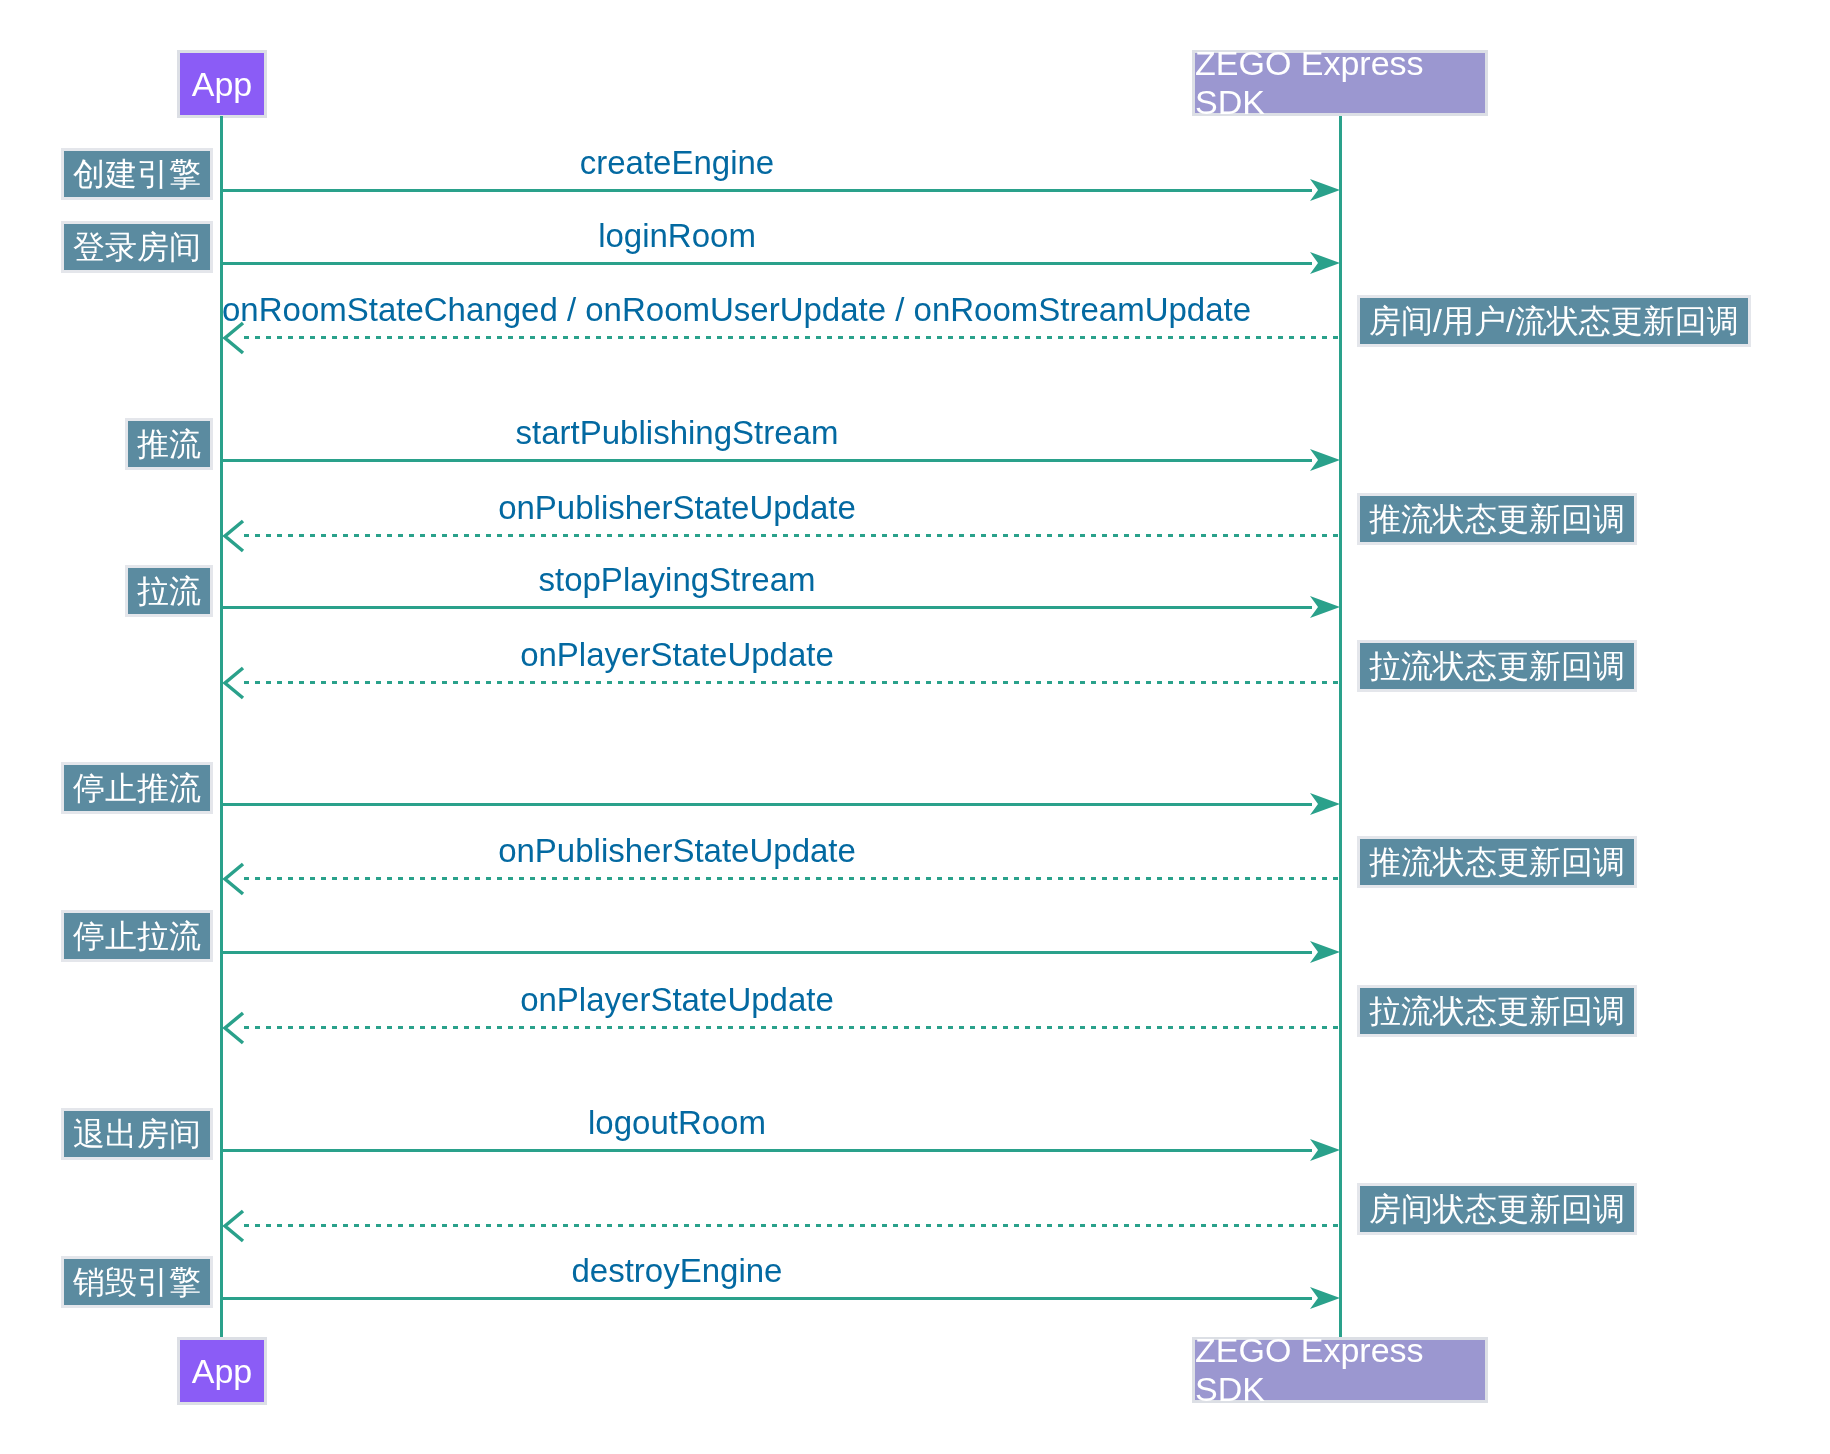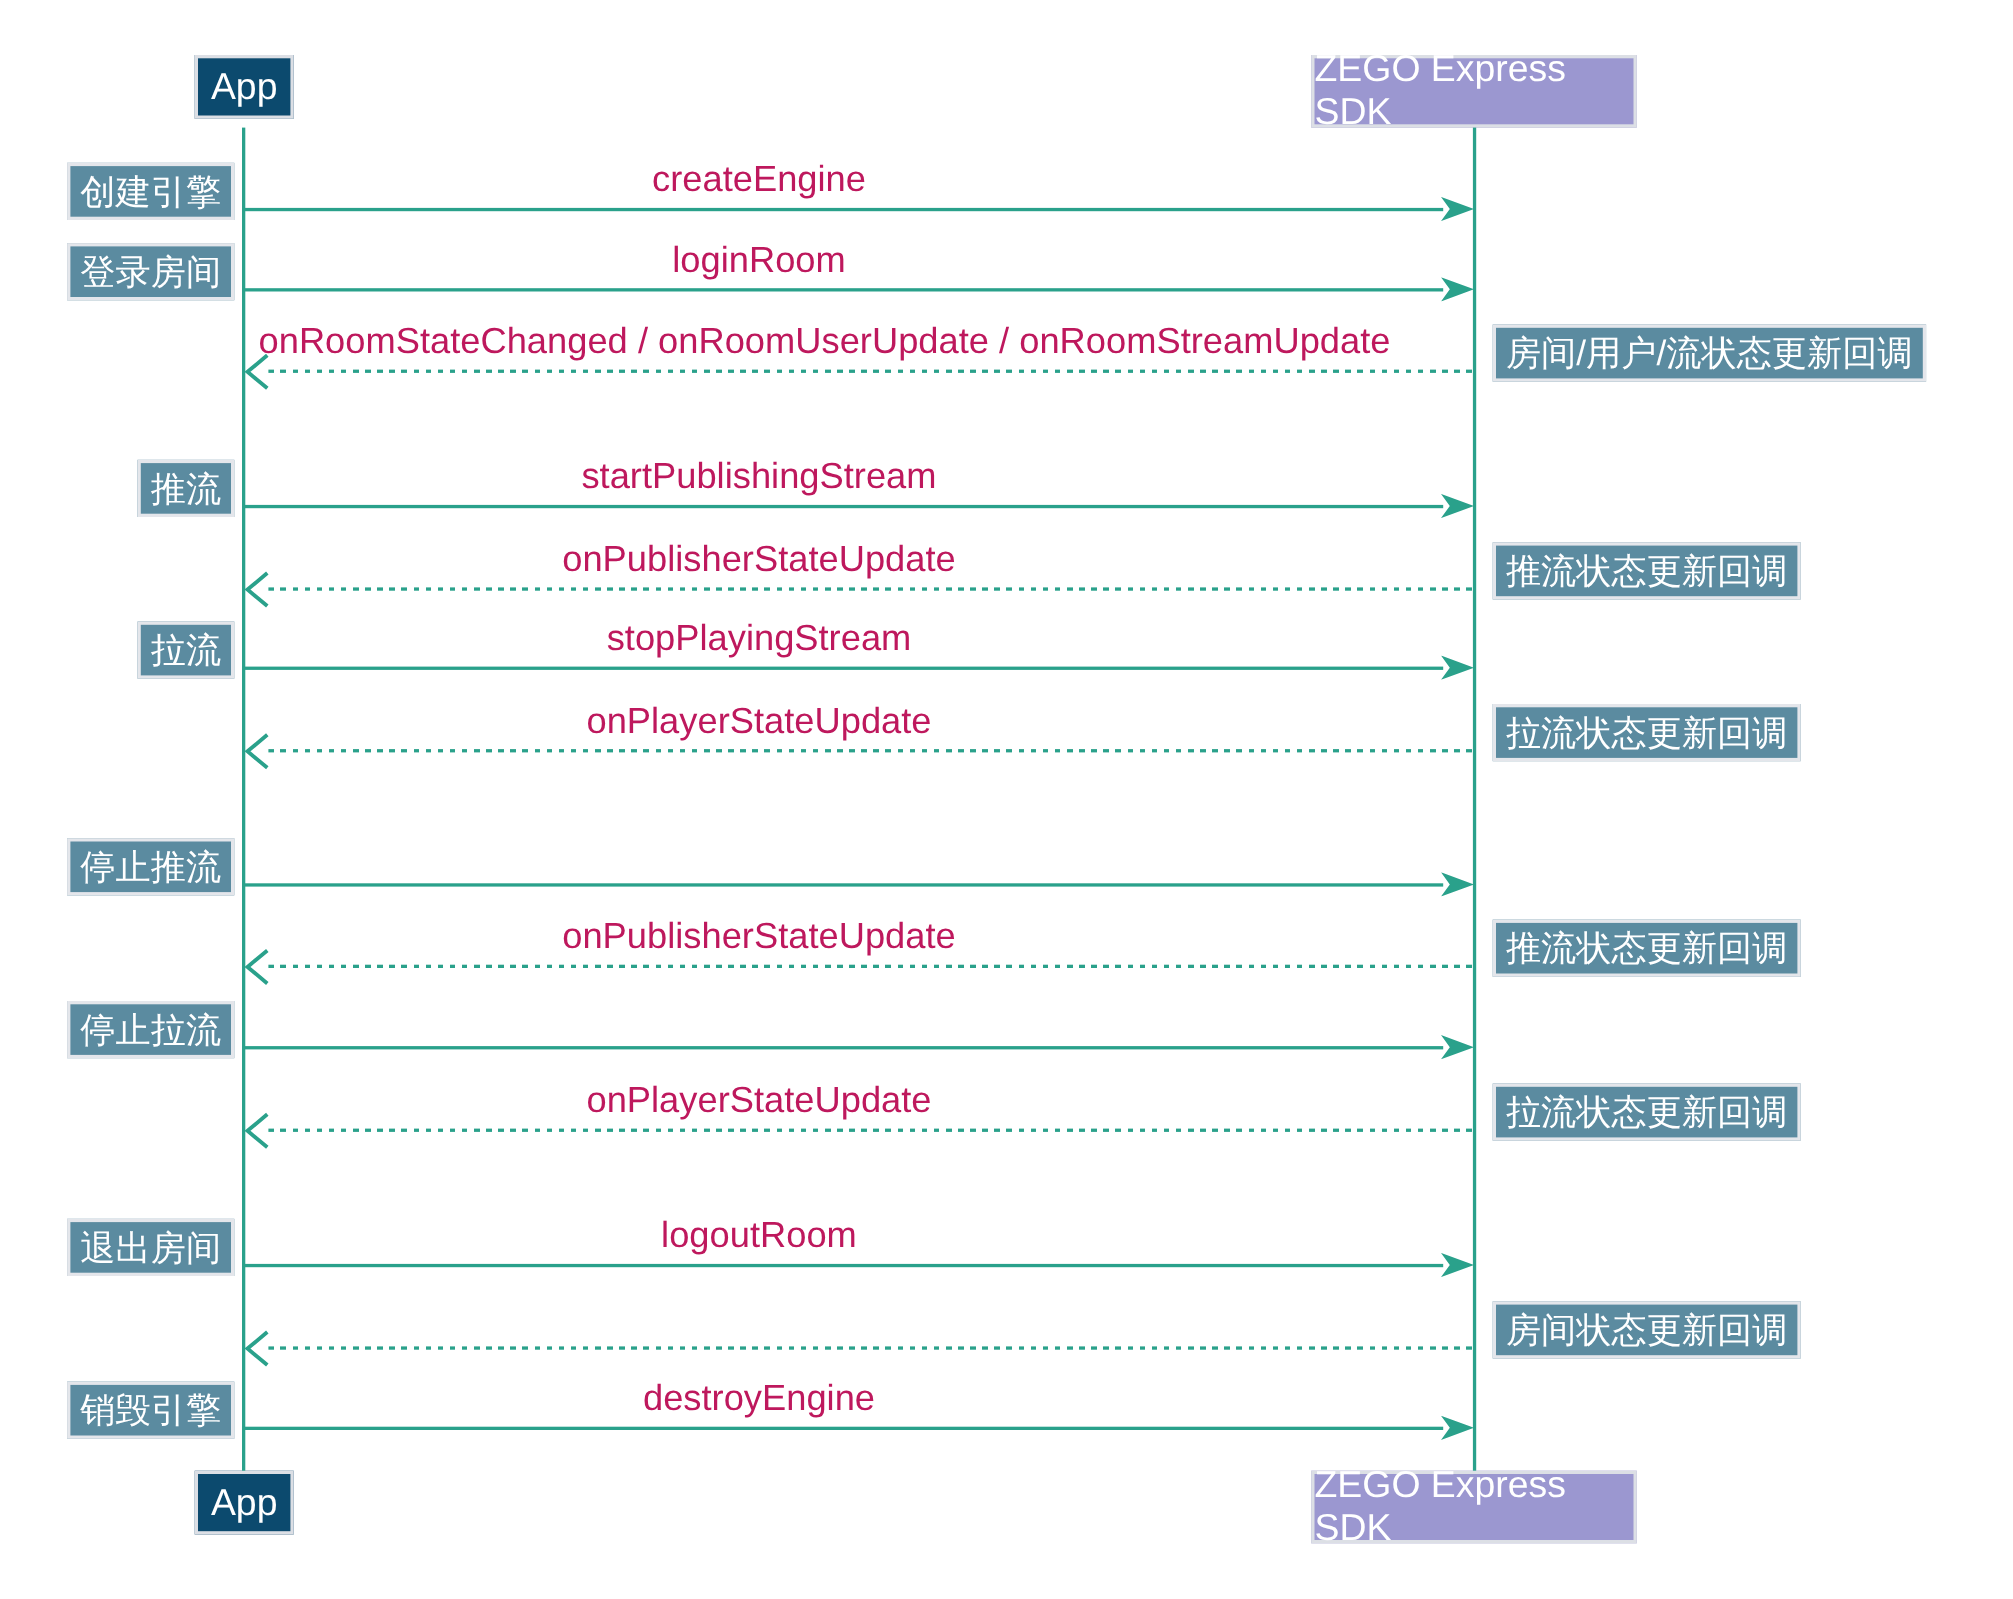--- a/index.html
+++ b/index.html
@@ -4,37 +4,37 @@
 <style>
   html,body{margin:0;padding:0;background:#ffffff;}
   .canvas{
     position:relative;width:1830px;height:1454px;background:#ffffff;overflow:hidden;
     font-family:"Liberation Sans","DejaVu Sans",sans-serif;
   }
   .participant{
     position:absolute;display:flex;align-items:center;justify-content:center;
     color:#ffffff;font-size:34px;border:3px solid #dcdfe5;box-sizing:border-box;
   }
-  .p-app{background:#0c4a6e;left:177px;width:90px;height:58px;}
+  .p-app{background:#8b5cf6;left:177px;width:90px;height:68px;}
   .p-sdk{background:#9b97d0;left:1192px;width:296px;height:66px;}
   .p-top{top:50px;}
   .p-bottom{top:1337px;}
   .lifeline{position:absolute;width:3px;top:116px;height:1221px;background:#2aa18b;}
   .lifeline-app{left:220px;}
   .lifeline-sdk{left:1339px;}
   .chip{
     position:absolute;background:#5b8ba0;color:#ffffff;font-size:32px;
     height:52px;line-height:46px;padding:0 9px;border:3px solid #e4e6eb;
     box-sizing:border-box;white-space:nowrap;
   }
   .chip-left{left:213px;transform:translate(-100%,-50%);}
   .chip-right{left:1357px;transform:translateY(-50%);}
   .msg{
-    position:absolute;left:235px;width:910px;height:44px;line-height:44px;
-    text-align:center;font-size:33px;color:#be185d;white-space:nowrap;
+    position:absolute;left:222px;width:910px;height:44px;line-height:44px;
+    text-align:center;font-size:33px;color:#0369a1;white-space:nowrap;
   }
   .line-solid{position:absolute;left:222px;width:1090px;height:3px;background:#2aa18b;}
   .line-dashed{
     position:absolute;left:244px;width:1096px;height:3px;
     background-image:repeating-linear-gradient(90deg,#2aa18b 0,#2aa18b 5px,transparent 5px,transparent 11px);
   }
   .head-right{position:absolute;left:1310px;}
   .head-left{position:absolute;left:220px;}
 </style>
 </head>

